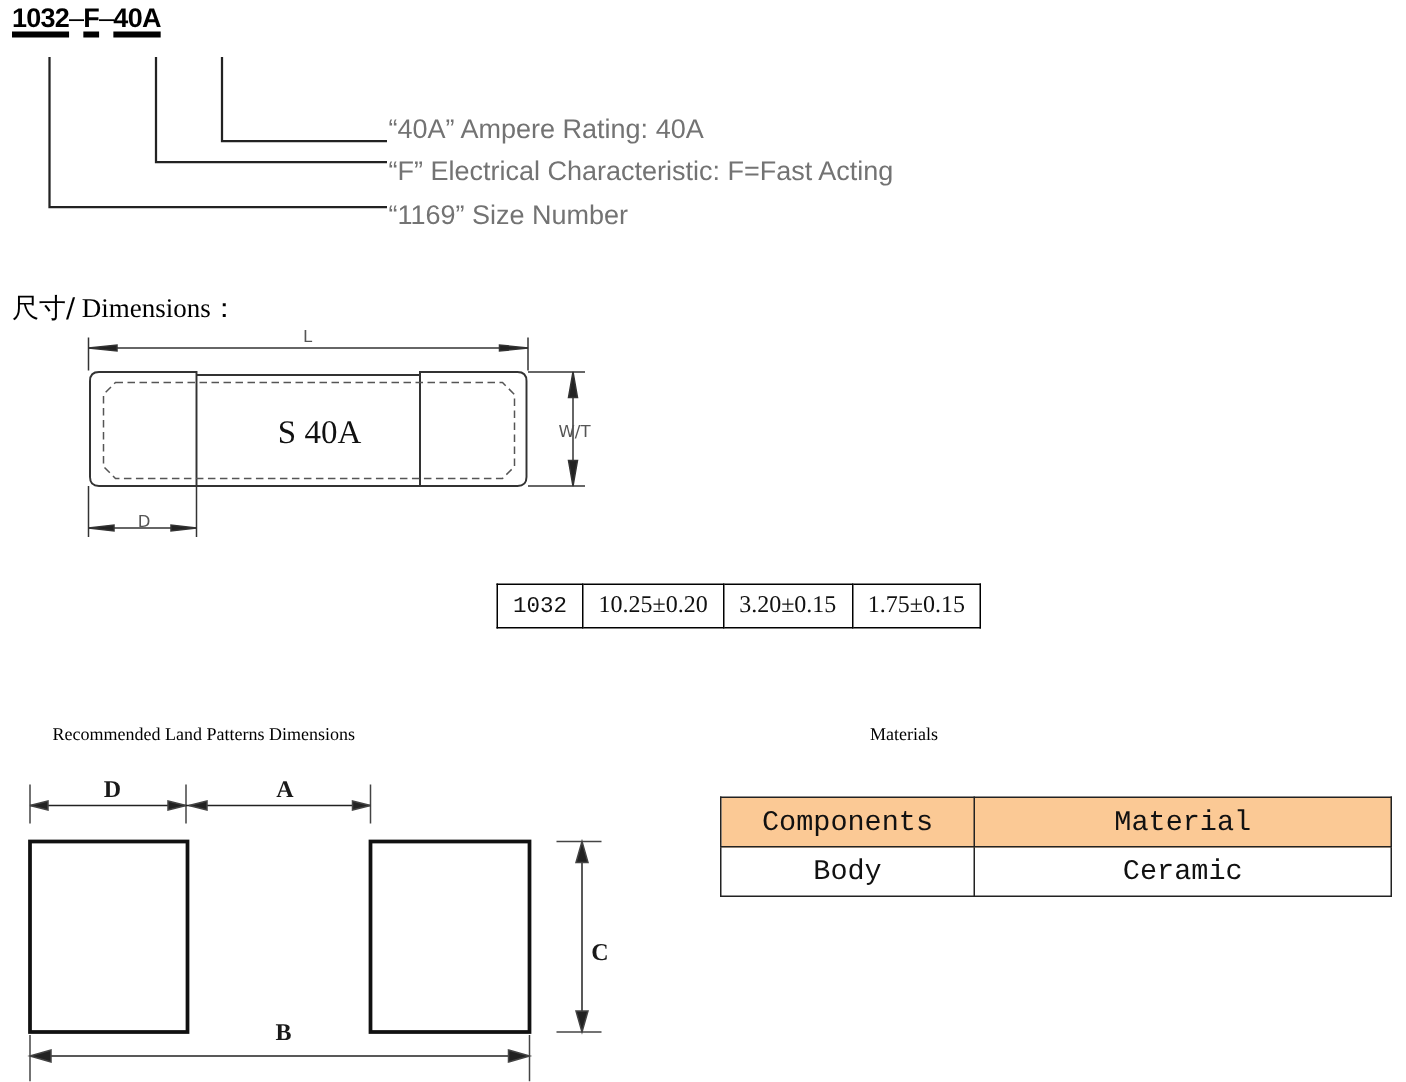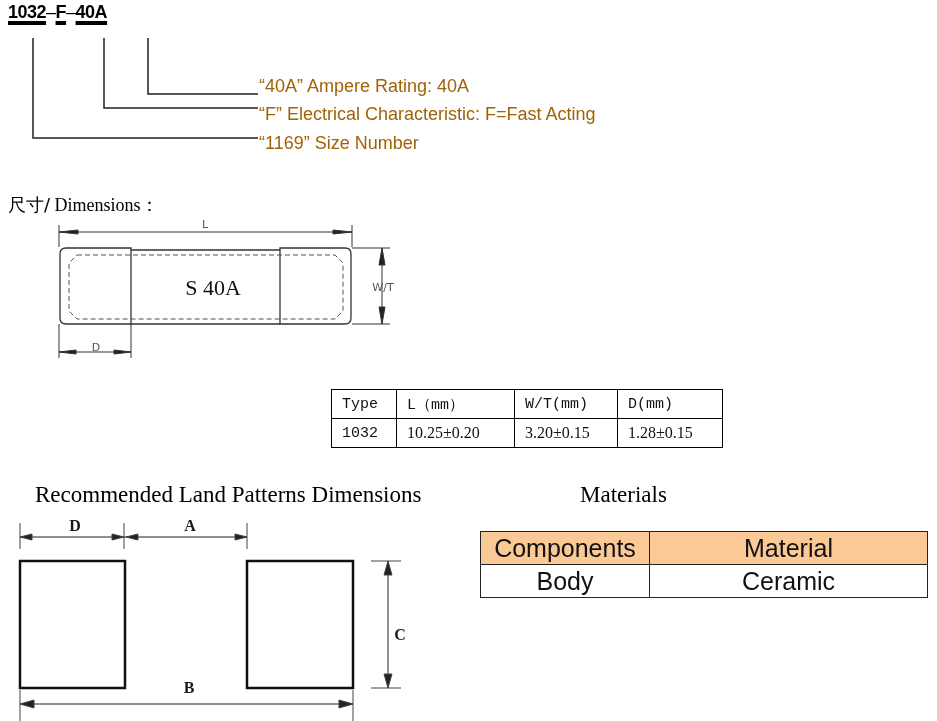--- a/index.html
+++ b/index.html
@@ -3,36 +3,36 @@
 <meta charset="utf-8">
 <style>
   html, body { margin:0; padding:0; background:#ffffff; }
   body { width:937px; height:721px; position:relative; overflow:hidden; font-family:"Liberation Sans", sans-serif; color:#000; }
   .abs { position:absolute; }
 
   
   .pn { left:8px; top:2px; font-family:"Liberation Sans", sans-serif; font-weight:bold; font-size:18px; letter-spacing:-0.5px; white-space:nowrap; }
   .pn .seg { text-decoration:underline; text-decoration-thickness:4px; text-underline-offset:3px; }
   .pn .dash { font-weight:normal; }
-  .legend-line { font-family:"Liberation Sans", sans-serif; font-size:18px; white-space:nowrap; color:#a16207; }
+  .legend-line { font-family:"Liberation Sans", sans-serif; font-size:18px; white-space:nowrap; color:#737373; }
 
   
   .dim-title { left:8px; top:193px; font-size:18px; font-family:"DejaVu Sans", sans-serif; white-space:nowrap;text-align:center; }
   .dim-title .en { font-family:"Liberation Serif", serif; font-size:18px; }
 
   
   table.dims { position:absolute; left:331px; top:389px; border-collapse:collapse; font-family:"Liberation Serif", serif; font-size:16px; }
   table.dims td { border:1px solid #000; height:28px; padding:0 10px; white-space:nowrap; color:#111; }
   table.dims .mono { font-family:"Liberation Mono", monospace; font-size:15px; }
 
   
-  .serif-h { font-family:"Liberation Serif", serif; font-size:23px; white-space:nowrap; }
+  .serif-h { font-family:"Liberation Serif", serif; font-size:12px; white-space:nowrap; }
 
   
-  table.mat { position:absolute; left:480px; top:531px; border-collapse:collapse; font-family:Liberation Sans, sans-serif; font-size:25px; }
+  table.mat { position:absolute; left:480px; top:531px; border-collapse:collapse; font-family:Liberation Mono, monospace; font-size:19px; }
   table.mat td { border:1.5px solid #222; height:32px; text-align:center; padding:0; color:#111; }
   table.mat tr.head td { background:#fbc995; }
   svg text { font-family:"Liberation Serif", serif; }
 </style>
 </head>
 <body>
 
 <div class="abs pn">
   <span class="seg">1032</span><span class="dash">–</span><span class="seg">F</span><span class="dash">–</span><span class="seg">40A</span>
 </div>
@@ -84,31 +84,25 @@
     <polygon points="131,137 114,135 114,139" fill="#222"></polygon>
   </g>
   <text x="205" y="13" font-size="11" fill="#555" text-anchor="middle" style="font-family:'DejaVu Sans',sans-serif">L</text>
   <text x="383" y="76" font-size="11" fill="#555" text-anchor="middle" style="font-family:'DejaVu Sans',sans-serif">W/T</text>
   <text x="96" y="136" font-size="11" fill="#555" text-anchor="middle" style="font-family:'DejaVu Sans',sans-serif">D</text>
   <text x="213" y="80" font-size="22" fill="#111" text-anchor="middle">S 40A</text>
 </svg>
 
 <table class="dims">
   <tbody>
-      <tr>
-    <td class="mono" style="width:44px">Type</td>
-    <td class="mono" style="width:97px">L（mm）</td>
-    <td class="mono" style="width:82px">W/T(mm)</td>
-    <td class="mono" style="width:84px">D(mm)</td>
-  </tr>
   <tr>
     <td class="mono">1032</td>
     <td>10.25±0.20</td>
     <td>3.20±0.15</td>
-    <td>1.28±0.15</td>
+    <td>1.75±0.15</td>
   </tr>
 </tbody>
   </table>
 
 <div class="abs serif-h" style="left:35px;top:482px">Recommended Land Patterns Dimensions</div>
 
 <svg class="abs" style="left:0;top:515px" width="430" height="206">
   <g stroke="#444" stroke-width="1" fill="none">
 
     <line x1="20" y1="8" x2="20" y2="34"></line>

